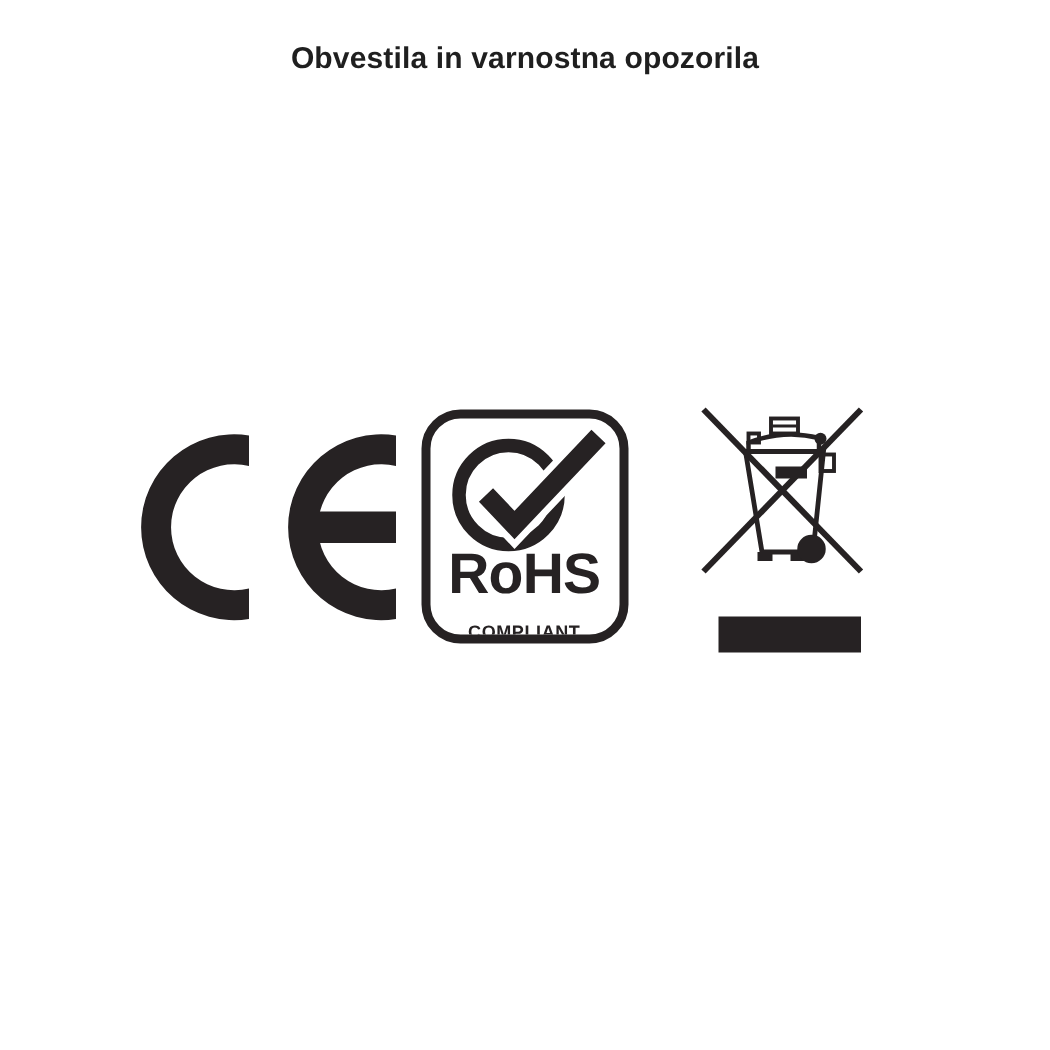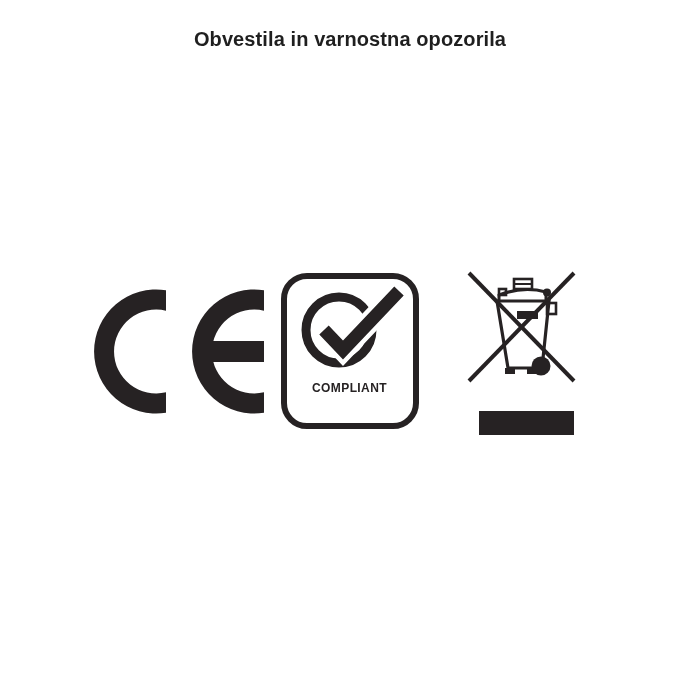--- a/index.html
+++ b/index.html
@@ -86,20 +86,21 @@
       </g>
     </svg>
   </div>
 
   <div class="symbol rohs-badge">
     <svg width="126" height="90" viewBox="0 0 126 90" aria-hidden="true">
       <circle cx="52" cy="51" r="33" fill="none" stroke="currentColor" stroke-width="9"></circle>
       <path d="M37,51 L56,71 L112,12" fill="none" stroke="var(--bg)" stroke-width="22" stroke-linejoin="miter"></path>
       <path d="M37,51 L56,71 L112,12" fill="none" stroke="currentColor" stroke-width="13" stroke-linejoin="miter"></path>
     </svg>
+    <div class="rohs-title">RoHS</div>
     <div class="rohs-subtitle">COMPLIANT</div>
   </div>
 
   <div class="symbol weee-wrap">
     <svg width="120" height="180" viewBox="0 0 120 180" aria-hidden="true">
 
       <line x1="10" y1="12" x2="115" y2="120" stroke="currentColor" stroke-width="4"></line>
       <line x1="115" y1="12" x2="10" y2="120" stroke="currentColor" stroke-width="4"></line>
 
       <path d="M38,40 L90,40 L83,107 L49,107 Z" fill="none" stroke="currentColor" stroke-width="3.2"></path>

